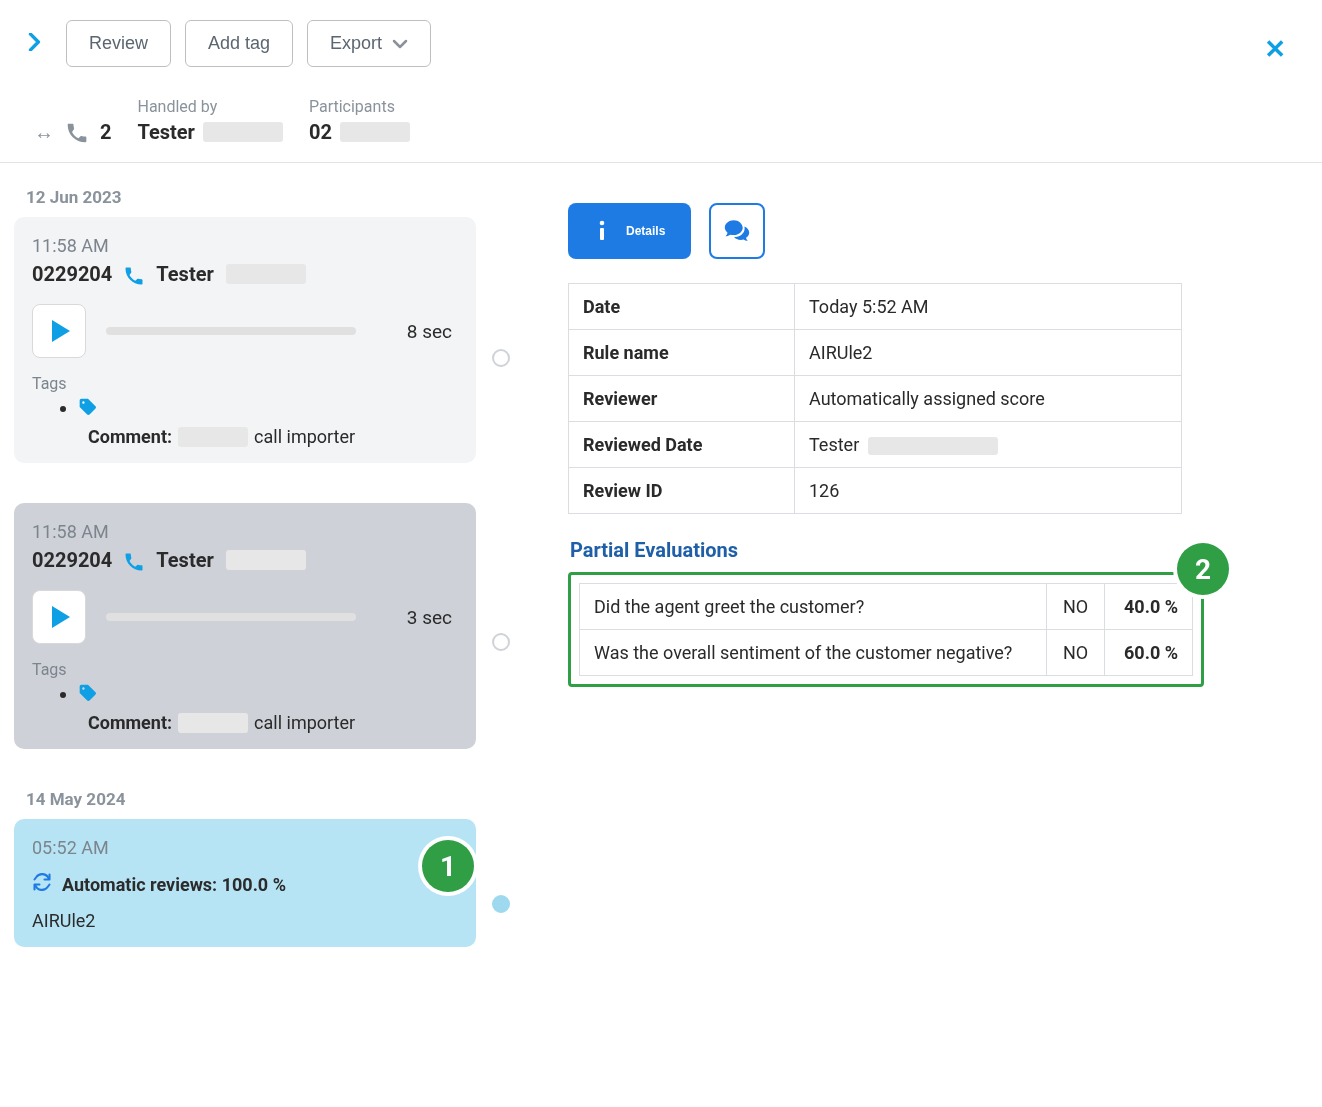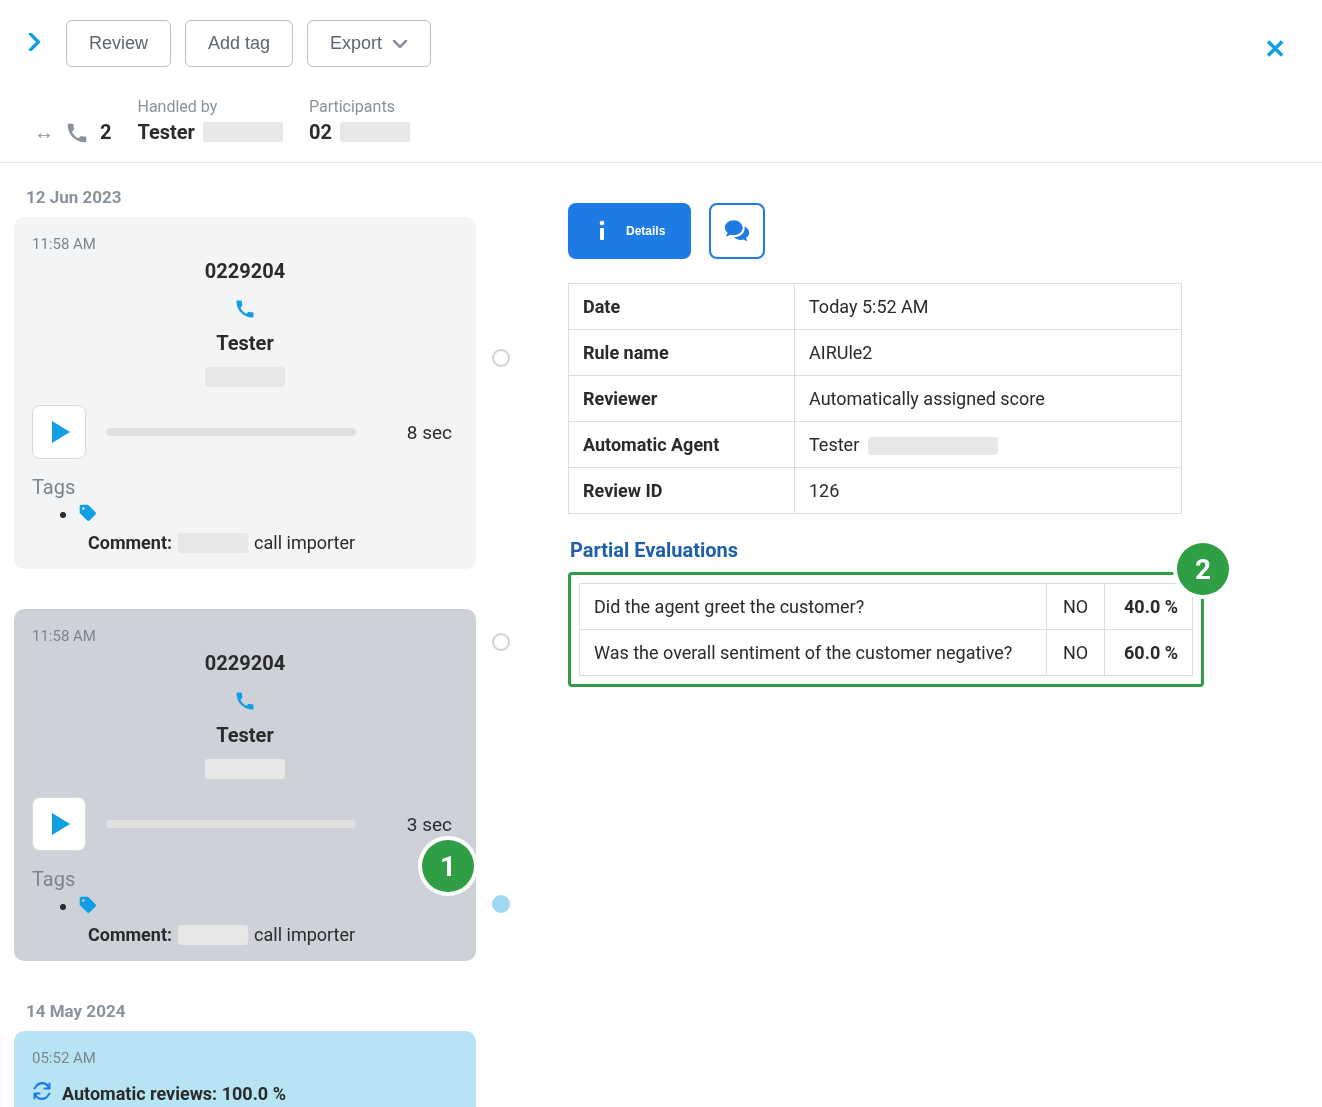--- a/index.html
+++ b/index.html
@@ -101,30 +101,29 @@
   .card {
     border-radius:10px;
     padding: 18px 18px 16px 18px;
     margin-bottom: 40px;
     width: 462px;
   }
   .card.light { background:#f3f4f6; }
   .card.dark  { background:#ced2d8; }
   .card.blue  { background:#b7e4f4; }
 
-  .card-time { color:#7c858d; font-size:15px; margin-bottom:6px; }
+  .card-time { color:#7c858d; font-size:18px; margin-bottom:6px; }
   .card-head {
     display:flex;
     align-items:center;
     gap:12px;
     font-size:20px;
     font-weight:700;
     color:#2b2b2b;
     margin-bottom:18px;
-    flex-direction:column;
   }
   .play-row { display:flex; align-items:center; gap:20px; margin-bottom:16px; }
   .play-btn {
     width:54px; height:54px;
     background:#fff;
     border:1px solid #d9d9d9;
     border-radius:8px;
     display:flex;
     align-items:center;
     justify-content:center;
@@ -135,21 +134,21 @@
     border-top:11px solid transparent;
     border-bottom:11px solid transparent;
     border-left:18px solid #0f9fe4;
     margin-left:4px;
   }
   .progress-bar {
     width:250px; height:8px; background:#e0e0e0; border-radius:4px;
   }
   .duration { color:#2b2b2b; font-size:19px; margin-left:auto; margin-right:6px; }
 
-  .tags-label { color:#7c858d; font-size:20px; margin-bottom:4px; }
+  .tags-label { color:#7c858d; font-size:16px; margin-bottom:4px; }
   .bullet-row {
     display:flex; align-items:center; gap:12px;
     margin-left:28px; margin-bottom:6px;
   }
   .dot { width:6px; height:6px; background:#2b2b2b; border-radius:50%; }
   .tag-icon svg { width:20px; height:20px; }
 
   .comment-row {
     margin-left:56px;
     font-size:18px;
@@ -445,21 +444,21 @@
         </tr>
         <tr>
           <td>Rule name</td>
           <td>AIRUle2</td>
         </tr>
         <tr>
           <td>Reviewer</td>
           <td>Automatically assigned score</td>
         </tr>
         <tr>
-          <td>Automatic Agent</td>
+          <td>Reviewed Date</td>
           <td>
             <span>Tester</span>
             <span class="redact-inline"></span>
           </td>
         </tr>
         <tr>
           <td>Review ID</td>
           <td>126</td>
         </tr>
       </tbody>

